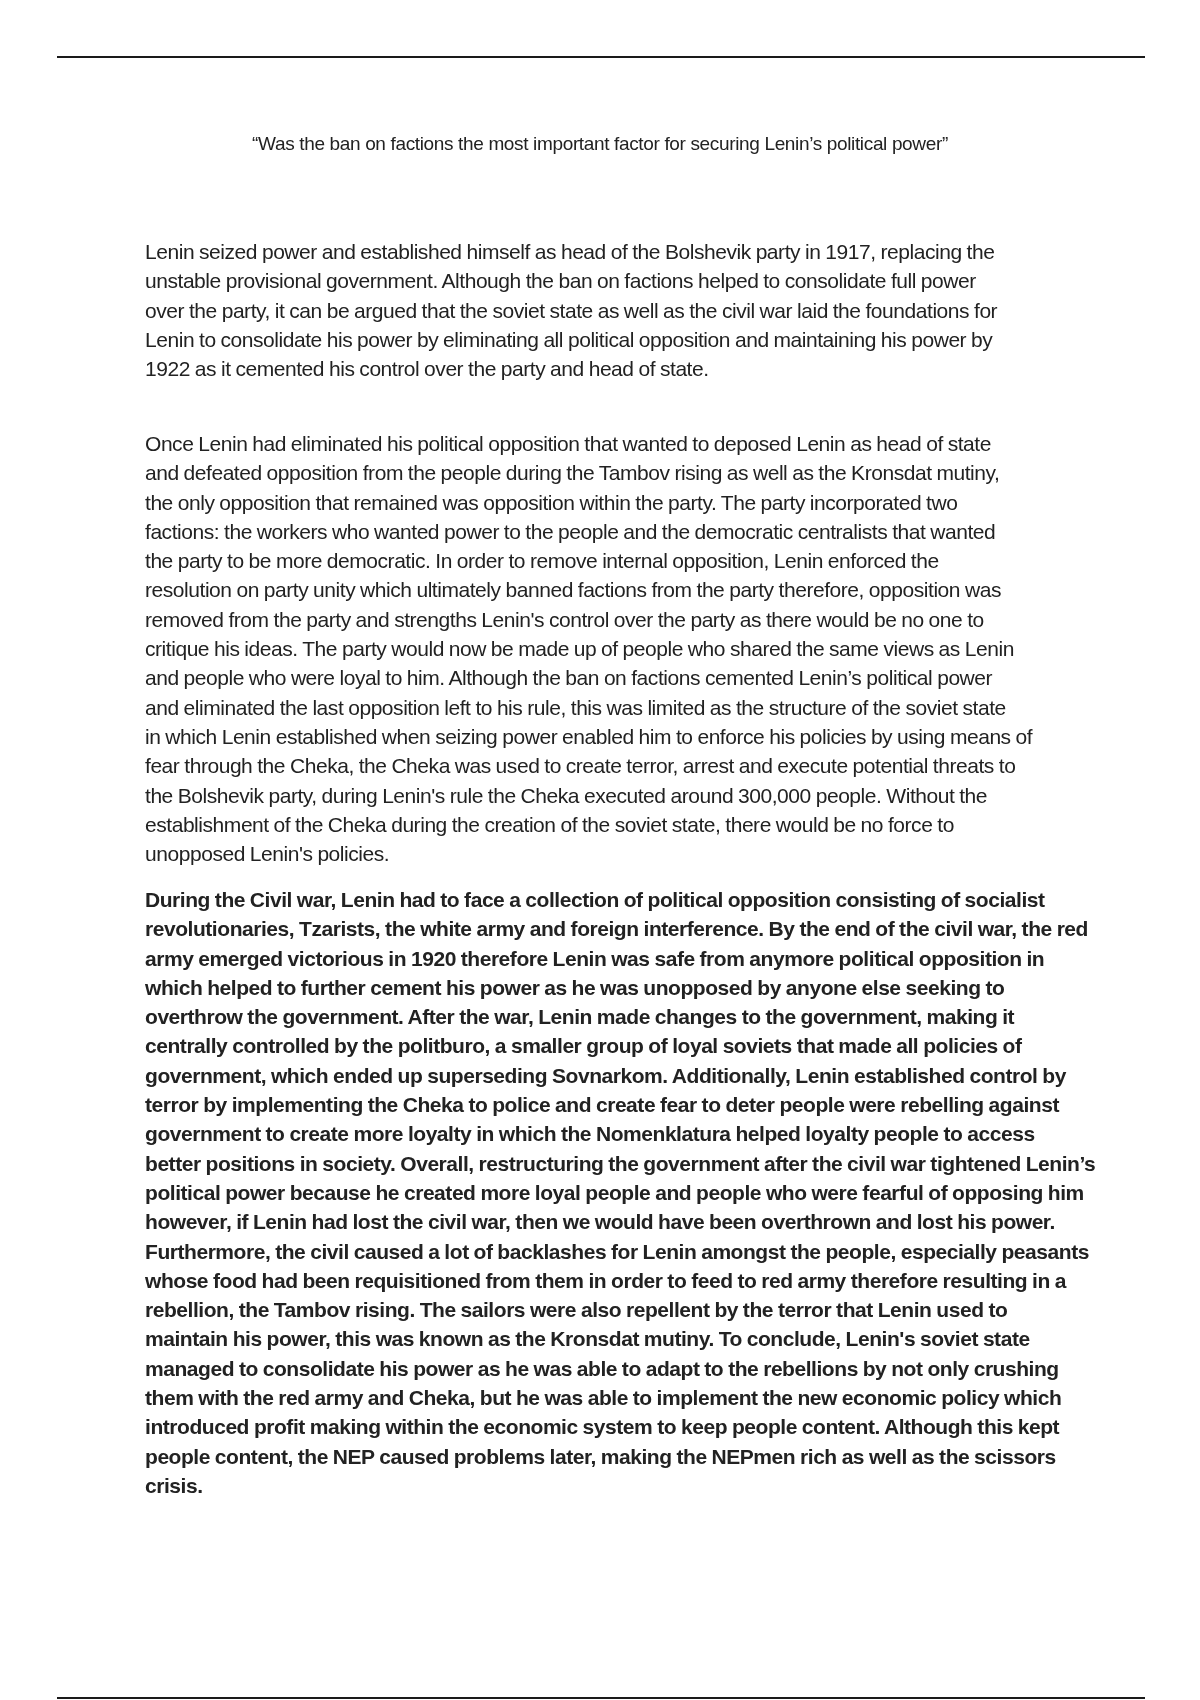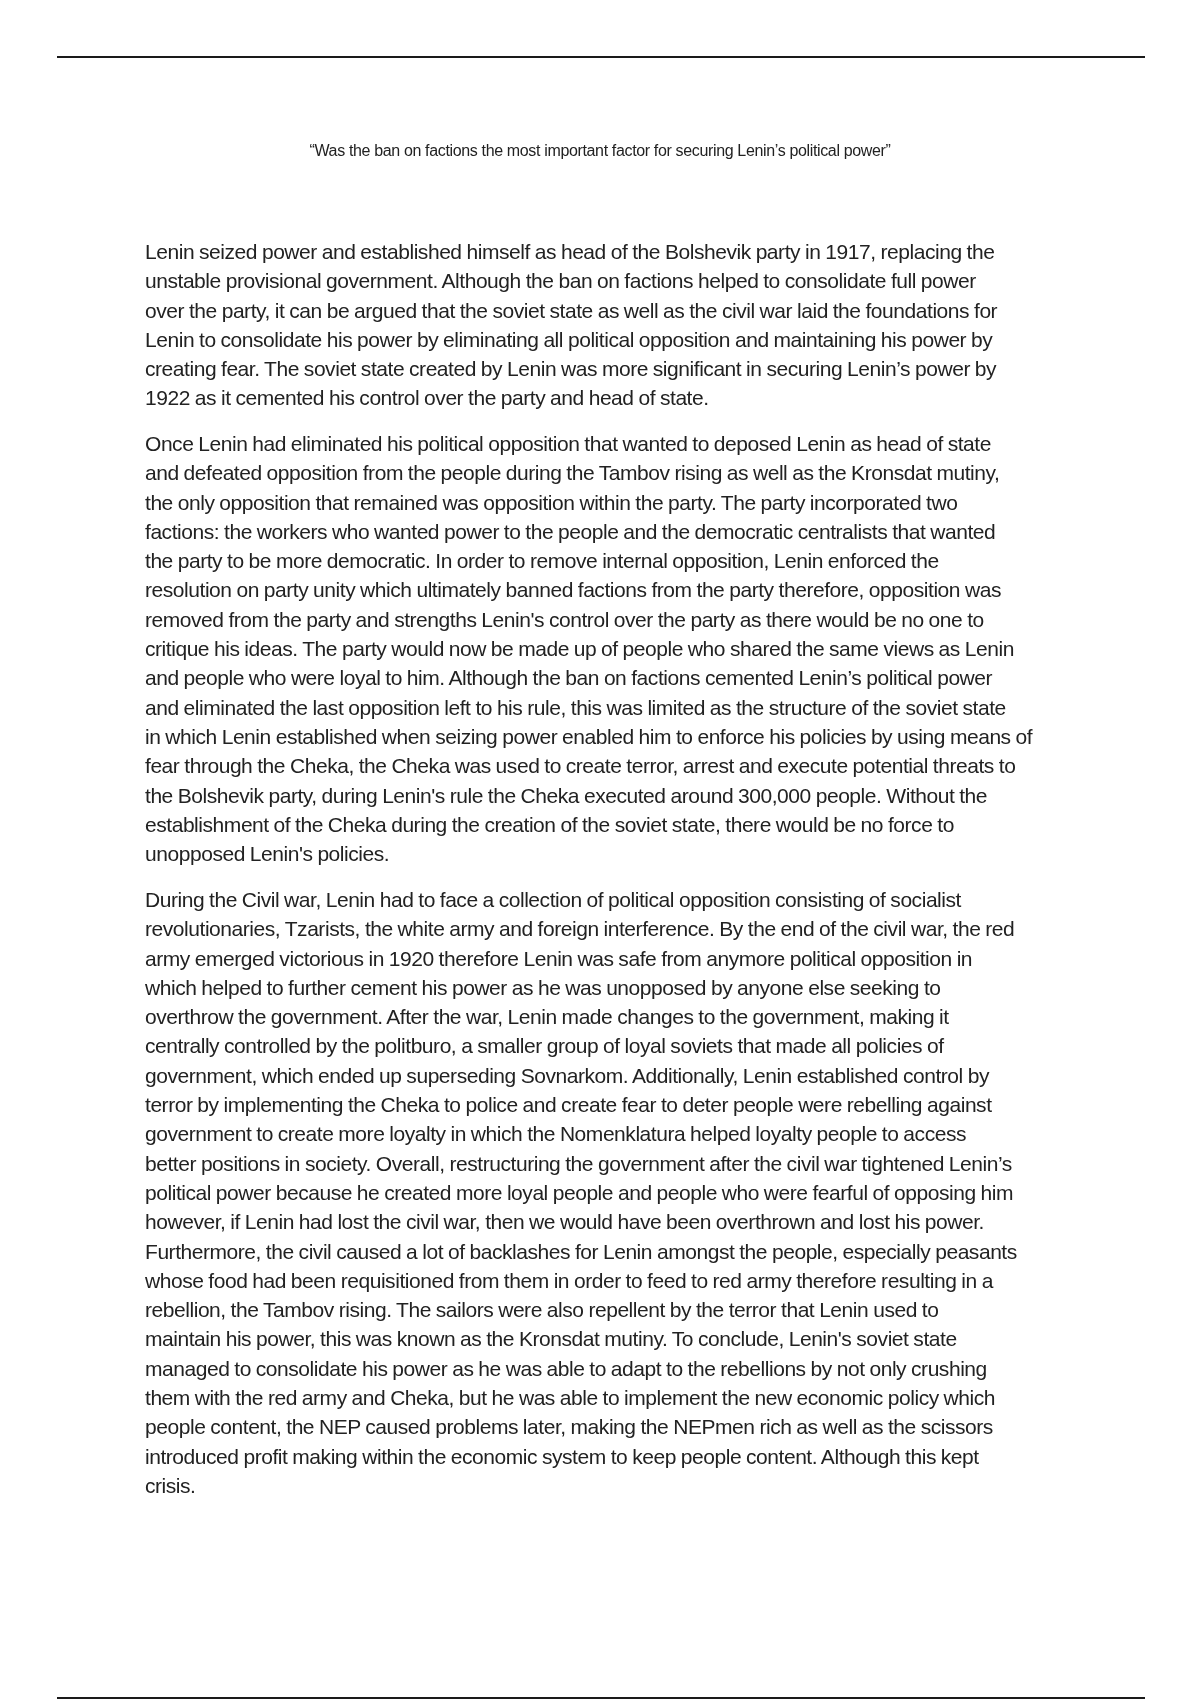--- a/index.html
+++ b/index.html
@@ -19,25 +19,25 @@
     position: absolute;
     left: 57px;
     width: 1088px;
     height: 2px;
     background: #1a1a1a;
   }
   .rule.top { top: 56px; }
   .rule.bottom { top: 1697px; }
   .title {
     position: absolute;
-    top: 139px;
+    top: 132px;
     left: 0;
     width: 1200px;
     text-align: center;
-    font-size: 16px;
+    font-size: 19px;
     line-height: 24px;
     letter-spacing: -0.35px;
     color: #222222;
   }
   .para {
     position: absolute;
     left: 145px;
     width: 920px;
     font-size: 21px;
     line-height: 29.3px;
@@ -45,35 +45,34 @@
     word-spacing: -0.5px;
     white-space: nowrap;
     color: #222222;
   }
   .para .line {
     display: block;
     height: 29.3px;
   }
   #p1 { top: 237px; }
   #p2 { top: 429px; }
-  #p3 { top: 885px; }
+  #p3 { top: 885px; font-weight: bold; }
 </style>
 </head>
 <body>
 
 <div class="rule top"></div>
 
 <div class="title">“Was the ban on factions the most important factor for securing Lenin’s political power”</div>
 
 <div class="para" id="p1">
   <span class="line">Lenin seized power and established himself as head of the Bolshevik party in 1917, replacing the</span>
   <span class="line">unstable provisional government. Although the ban on factions helped to consolidate full power</span>
   <span class="line">over the party, it can be argued that the soviet state as well as the civil war laid the foundations for</span>
   <span class="line">Lenin to consolidate his power by eliminating all political opposition and maintaining his power by</span>
-  <span class="line">creating fear. The soviet state created by Lenin was more significant in securing Lenin’s power by</span>
   <span class="line">1922 as it cemented his control over the party and head of state.</span>
 </div>
 
 <div class="para" id="p2">
   <span class="line">Once Lenin had eliminated his political opposition that wanted to deposed Lenin as head of state</span>
   <span class="line">and defeated opposition from the people during the Tambov rising as well as the Kronsdat mutiny,</span>
   <span class="line">the only opposition that remained was opposition within the party. The party incorporated two</span>
   <span class="line">factions: the workers who wanted power to the people and the democratic centralists that wanted</span>
   <span class="line">the party to be more democratic. In order to remove internal opposition, Lenin enforced the</span>
   <span class="line">resolution on party unity which ultimately banned factions from the party therefore, opposition was</span>
@@ -100,18 +99,18 @@
   <span class="line">government to create more loyalty in which the Nomenklatura helped loyalty people to access</span>
   <span class="line">better positions in society. Overall, restructuring the government after the civil war tightened Lenin’s</span>
   <span class="line">political power because he created more loyal people and people who were fearful of opposing him</span>
   <span class="line">however, if Lenin had lost the civil war, then we would have been overthrown and lost his power.</span>
   <span class="line">Furthermore, the civil caused a lot of backlashes for Lenin amongst the people, especially peasants</span>
   <span class="line">whose food had been requisitioned from them in order to feed to red army therefore resulting in a</span>
   <span class="line">rebellion, the Tambov rising. The sailors were also repellent by the terror that Lenin used to</span>
   <span class="line">maintain his power, this was known as the Kronsdat mutiny. To conclude, Lenin's soviet state</span>
   <span class="line">managed to consolidate his power as he was able to adapt to the rebellions by not only crushing</span>
   <span class="line">them with the red army and Cheka, but he was able to implement the new economic policy which</span>
+  <span class="line">introduced profit making within the economic system to keep people content. Although this kept</span>
   <span class="line">people content, the NEP caused problems later, making the NEPmen rich as well as the scissors</span>
-  <span class="line">introduced profit making within the economic system to keep people content. Although this kept</span>
   <span class="line">crisis.</span>
 </div>
 
 <div class="rule bottom"></div>
 
 </body></html>

